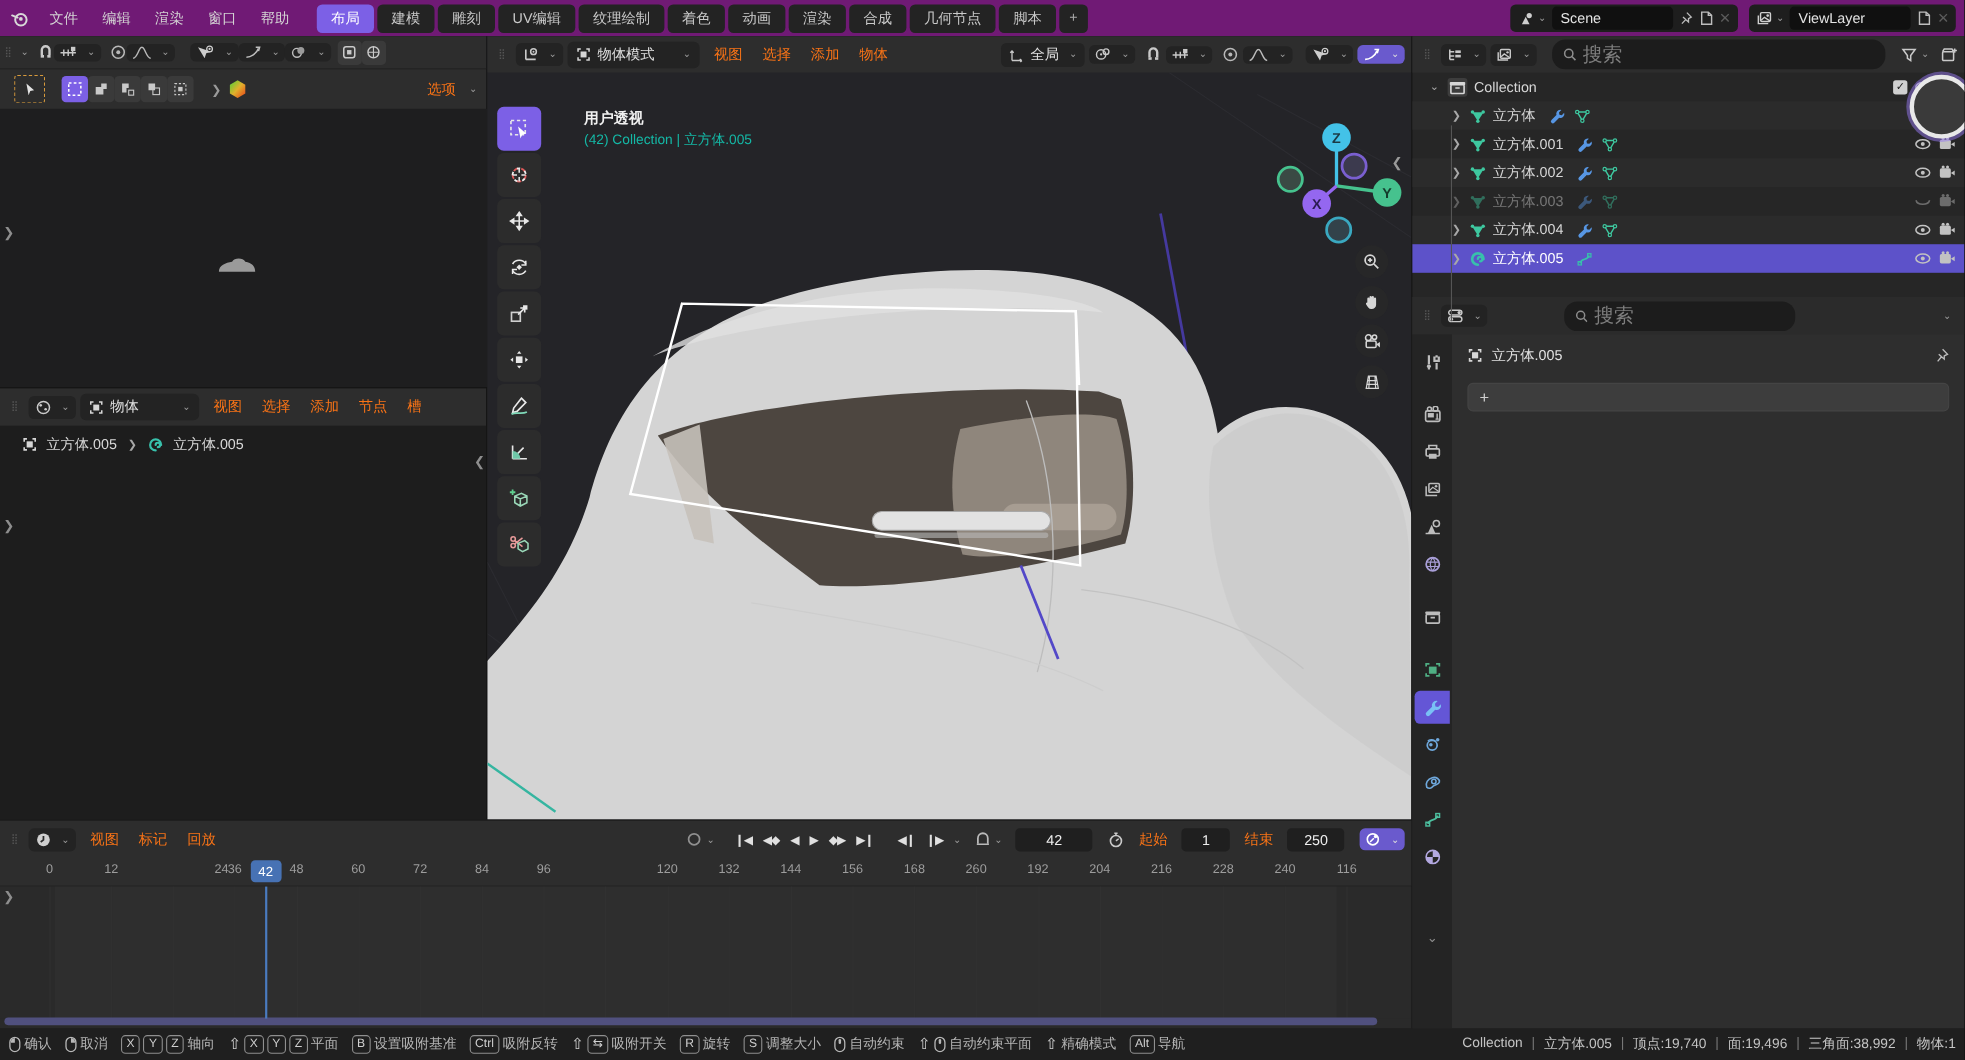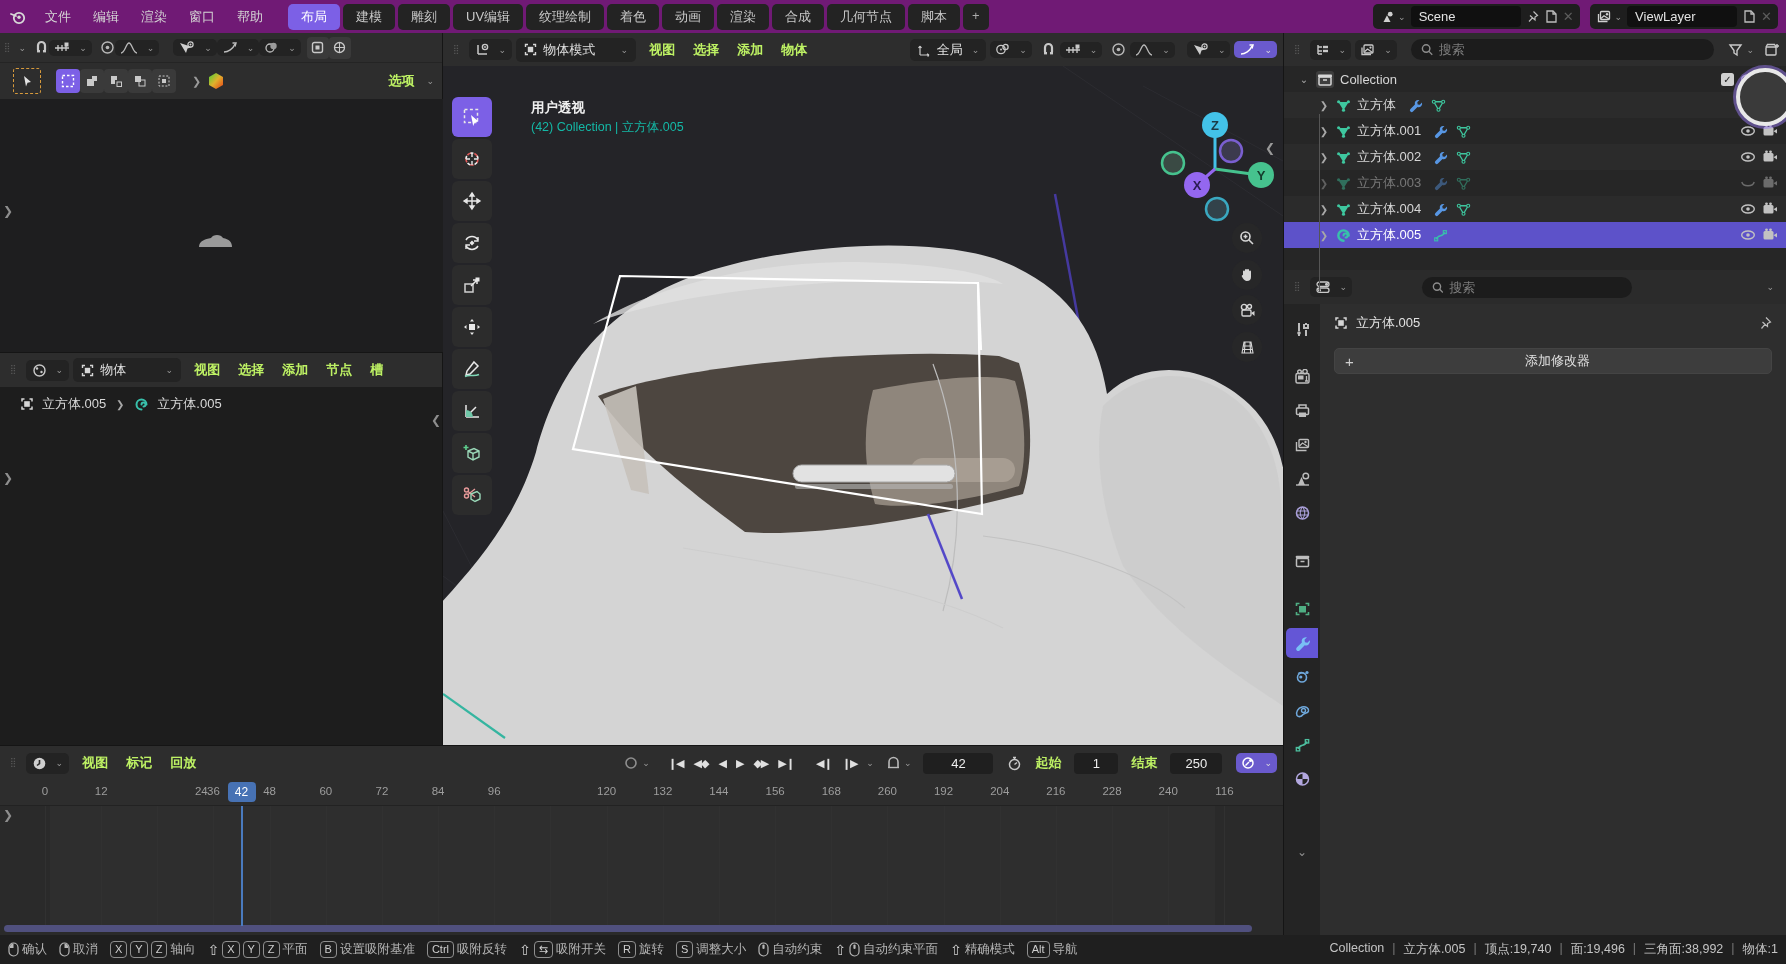--- a/index.html
+++ b/index.html
@@ -21,21 +21,21 @@
   #topbar .menu-item { padding:4px 11px; color:#d4d4d4; border-radius:4px; }
   #topbar .ws-tabs { display:flex; gap:3px; margin-left:14px; }
   #topbar .ws-tab { padding:4px 13px; border-radius:5px; background:#232323; color:#c9c9c9; }
   #topbar .ws-tab.active { background:#7c60e6; color:#fff; }
   #topbar .ws-add { padding:4px 9px; border-radius:5px; background:#232323; color:#aaa; }
   .tb-widget { display:flex; align-items:center; background:#1e1e1e; border-radius:5px; padding:2px 6px; gap:5px; }
   .tb-widget .field { background:#101010; border-radius:4px; padding:3px 8px; min-width:110px; color:#e3e3e3; }
 
   
   .editor-header { background:#2d2d2d; display:flex; align-items:center; gap:4px; padding:0 6px; }
-  .menu-label { padding:3px 9px; border-radius:4px; color:#bef264;font-weight:bold; }
+  .menu-label { padding:3px 9px; border-radius:4px; color:#f97316; }
   .pill { display:flex; align-items:center; gap:6px; background:#232323; border-radius:5px; padding:3px 8px; color:#e0e0e0; }
 
   
   #areaA { left:0; top:33px; width:443px; height:319px; background:#1e1e1f; border-right:1px solid #151515; }
   #areaA .hrow1 { height:30px; background:#2d2d2d; border-bottom:1px solid #242424; }
   #areaA .hrow2 { height:36px; background:#2d2d2d; }
   .tool-sq { width:24px; height:24px; border-radius:4px; background:#3a3a3a; display:flex; align-items:center; justify-content:center; }
   .tool-sq.activep { background:#7c60e6; }
   .tweak-outline { outline:1.5px dashed #d79a3c; outline-offset:-2px; background:transparent; }
 
@@ -54,21 +54,21 @@
   #vp-toolbar .vtool { width:40px; height:40px; border-radius:6px; background:#2c2c2c; display:flex; align-items:center; justify-content:center; }
   #vp-toolbar .vtool.activep { background:#7c60e6; }
   .vp-round-btn { width:30px; height:30px; border-radius:50%; background:rgba(40,40,40,.85); display:flex; align-items:center; justify-content:center; z-index:6; position:absolute; left:789px; }
   #vp-chevron { top:108px; left:822px; color:#9a9a9a; z-index:6; font-size:12px; }
   #vp-scene { left:0; top:0; z-index:1; }
 
   
   #outliner { left:1283px; top:33px; width:503px; height:237px; background:#262626; border-left:1px solid #151515; }
   #outliner .editor-header { height:33px; background:#2d2d2d; }
   .search-box { display:flex; align-items:center; gap:6px; background:#1c1c1c; border-radius:12px; padding:3px 10px; flex:1; margin:0 10px; }
-  .search-box input { background:transparent; border:none; outline:none; color:#ec4899; width:100%; font-size:13px; }
+  .search-box input { background:transparent; border:none; outline:none; color:#ec4899; width:100%; font-size:18px; }
   .search-box input::placeholder { color:#7e7e7e; }
   .ol-row { height:26px; display:flex; align-items:center; padding:0 8px 0 14px; gap:6px; font-size:13px; color:#d6d6d6; position:relative; }
   .ol-row:nth-child(odd) { background:#2b2b2b; }
   .ol-row.selected { background:#5d52c9; color:#fff; }
   .ol-row.dimmed > * { opacity:.45; }
   .ol-row .name { margin-right:4px; }
   .ol-row .spacer { flex:1; }
   .ol-disc { color:#a8a8a8; font-size:10px; width:12px; text-align:center; }
   .tree-line { position:absolute; left:35px; top:48px; width:1px; height:178px; background:#555; z-index:2; }
 
@@ -1019,21 +1019,20 @@
           <span>立方体.005</span>
           <span style="flex:1"></span>
           <span class="icon-btn">
               <svg width="14" height="14" viewBox="0 0 14 14">
                 <path d="M8 1.5 L12.5 6 L9.5 7.5 L9.5 10.5 L7 8.3 L3.5 12.5 M7 8.3 L4.5 6 Z" stroke="#bdbdbd" stroke-width="1.2" fill="none"></path>
               </svg>
             </span>
         </div>
         <div id="add-modifier">
           <span style="font-size:15px;color:#cfcfcf">+</span>
-          <span class="lbl">添加修改器</span>
         </div>
       </div>
     </div>
     <span class="edge-chev" style="left:1297px;top:845px;position:fixed">⌄</span>
   </section>
 
   <section id="timeline" class="abs">
     <div class="editor-header">
       <span class="dots">⣿</span>
       <span class="pill" style="padding:3px 6px">

